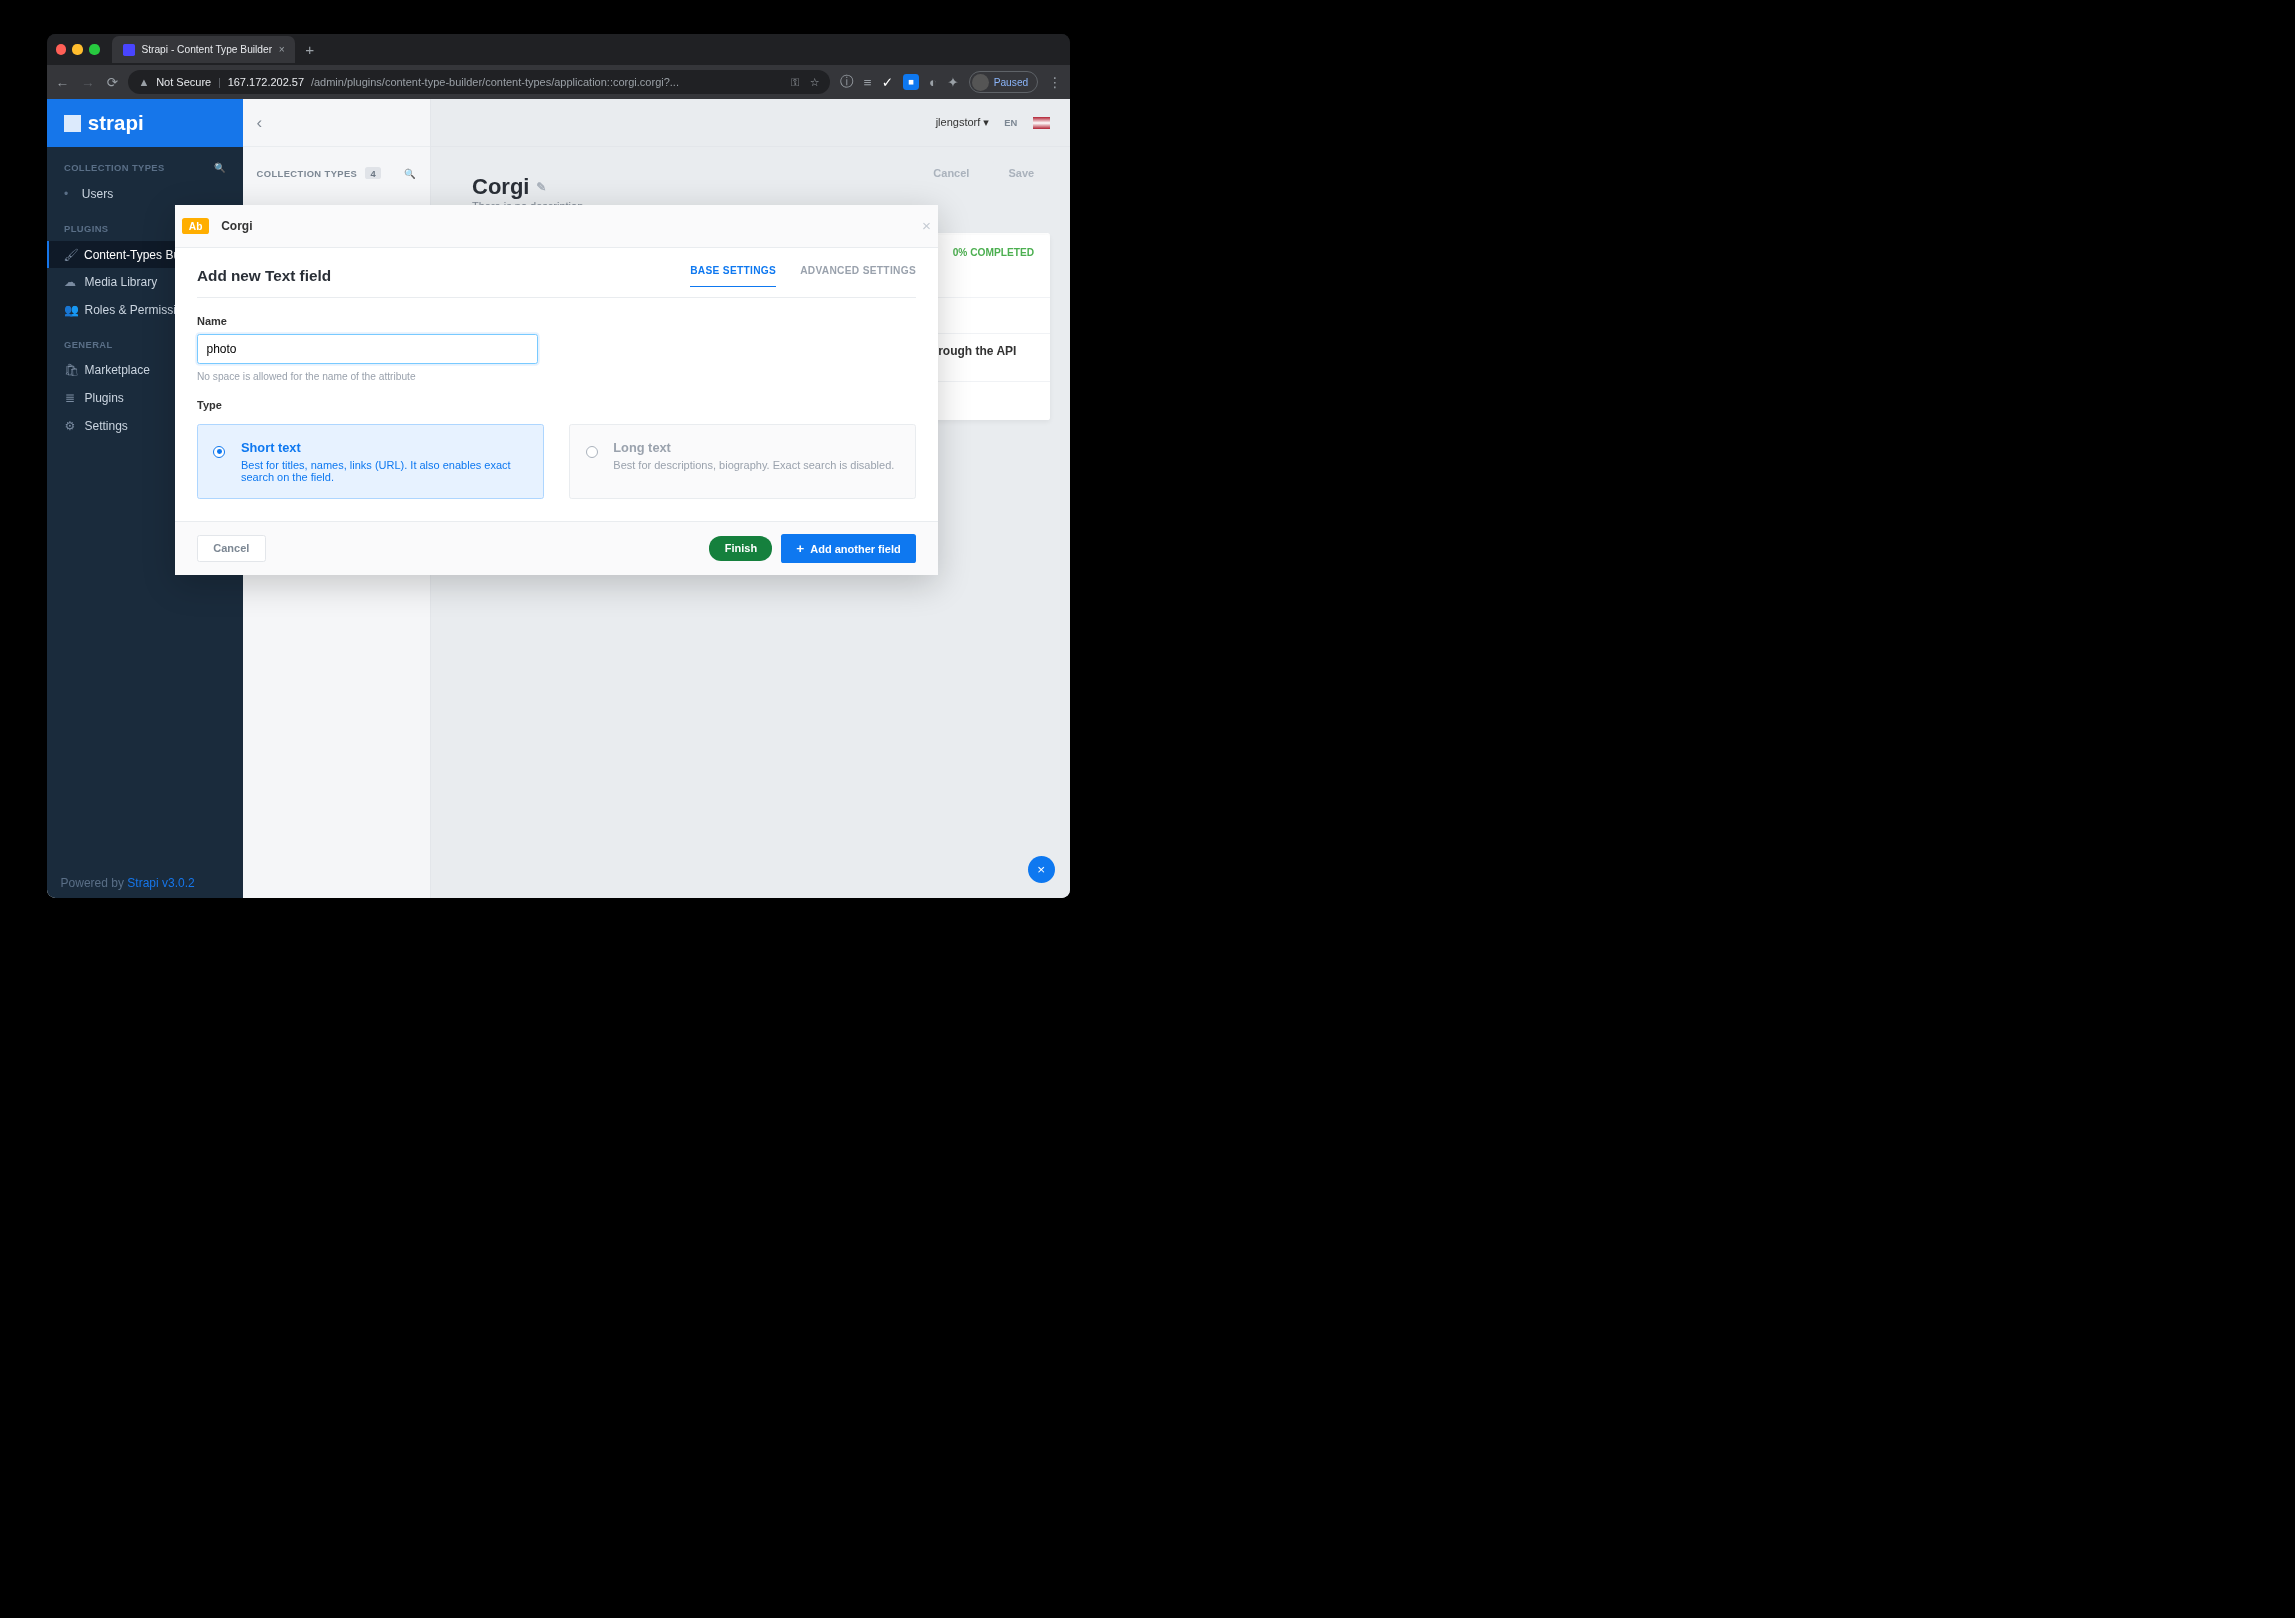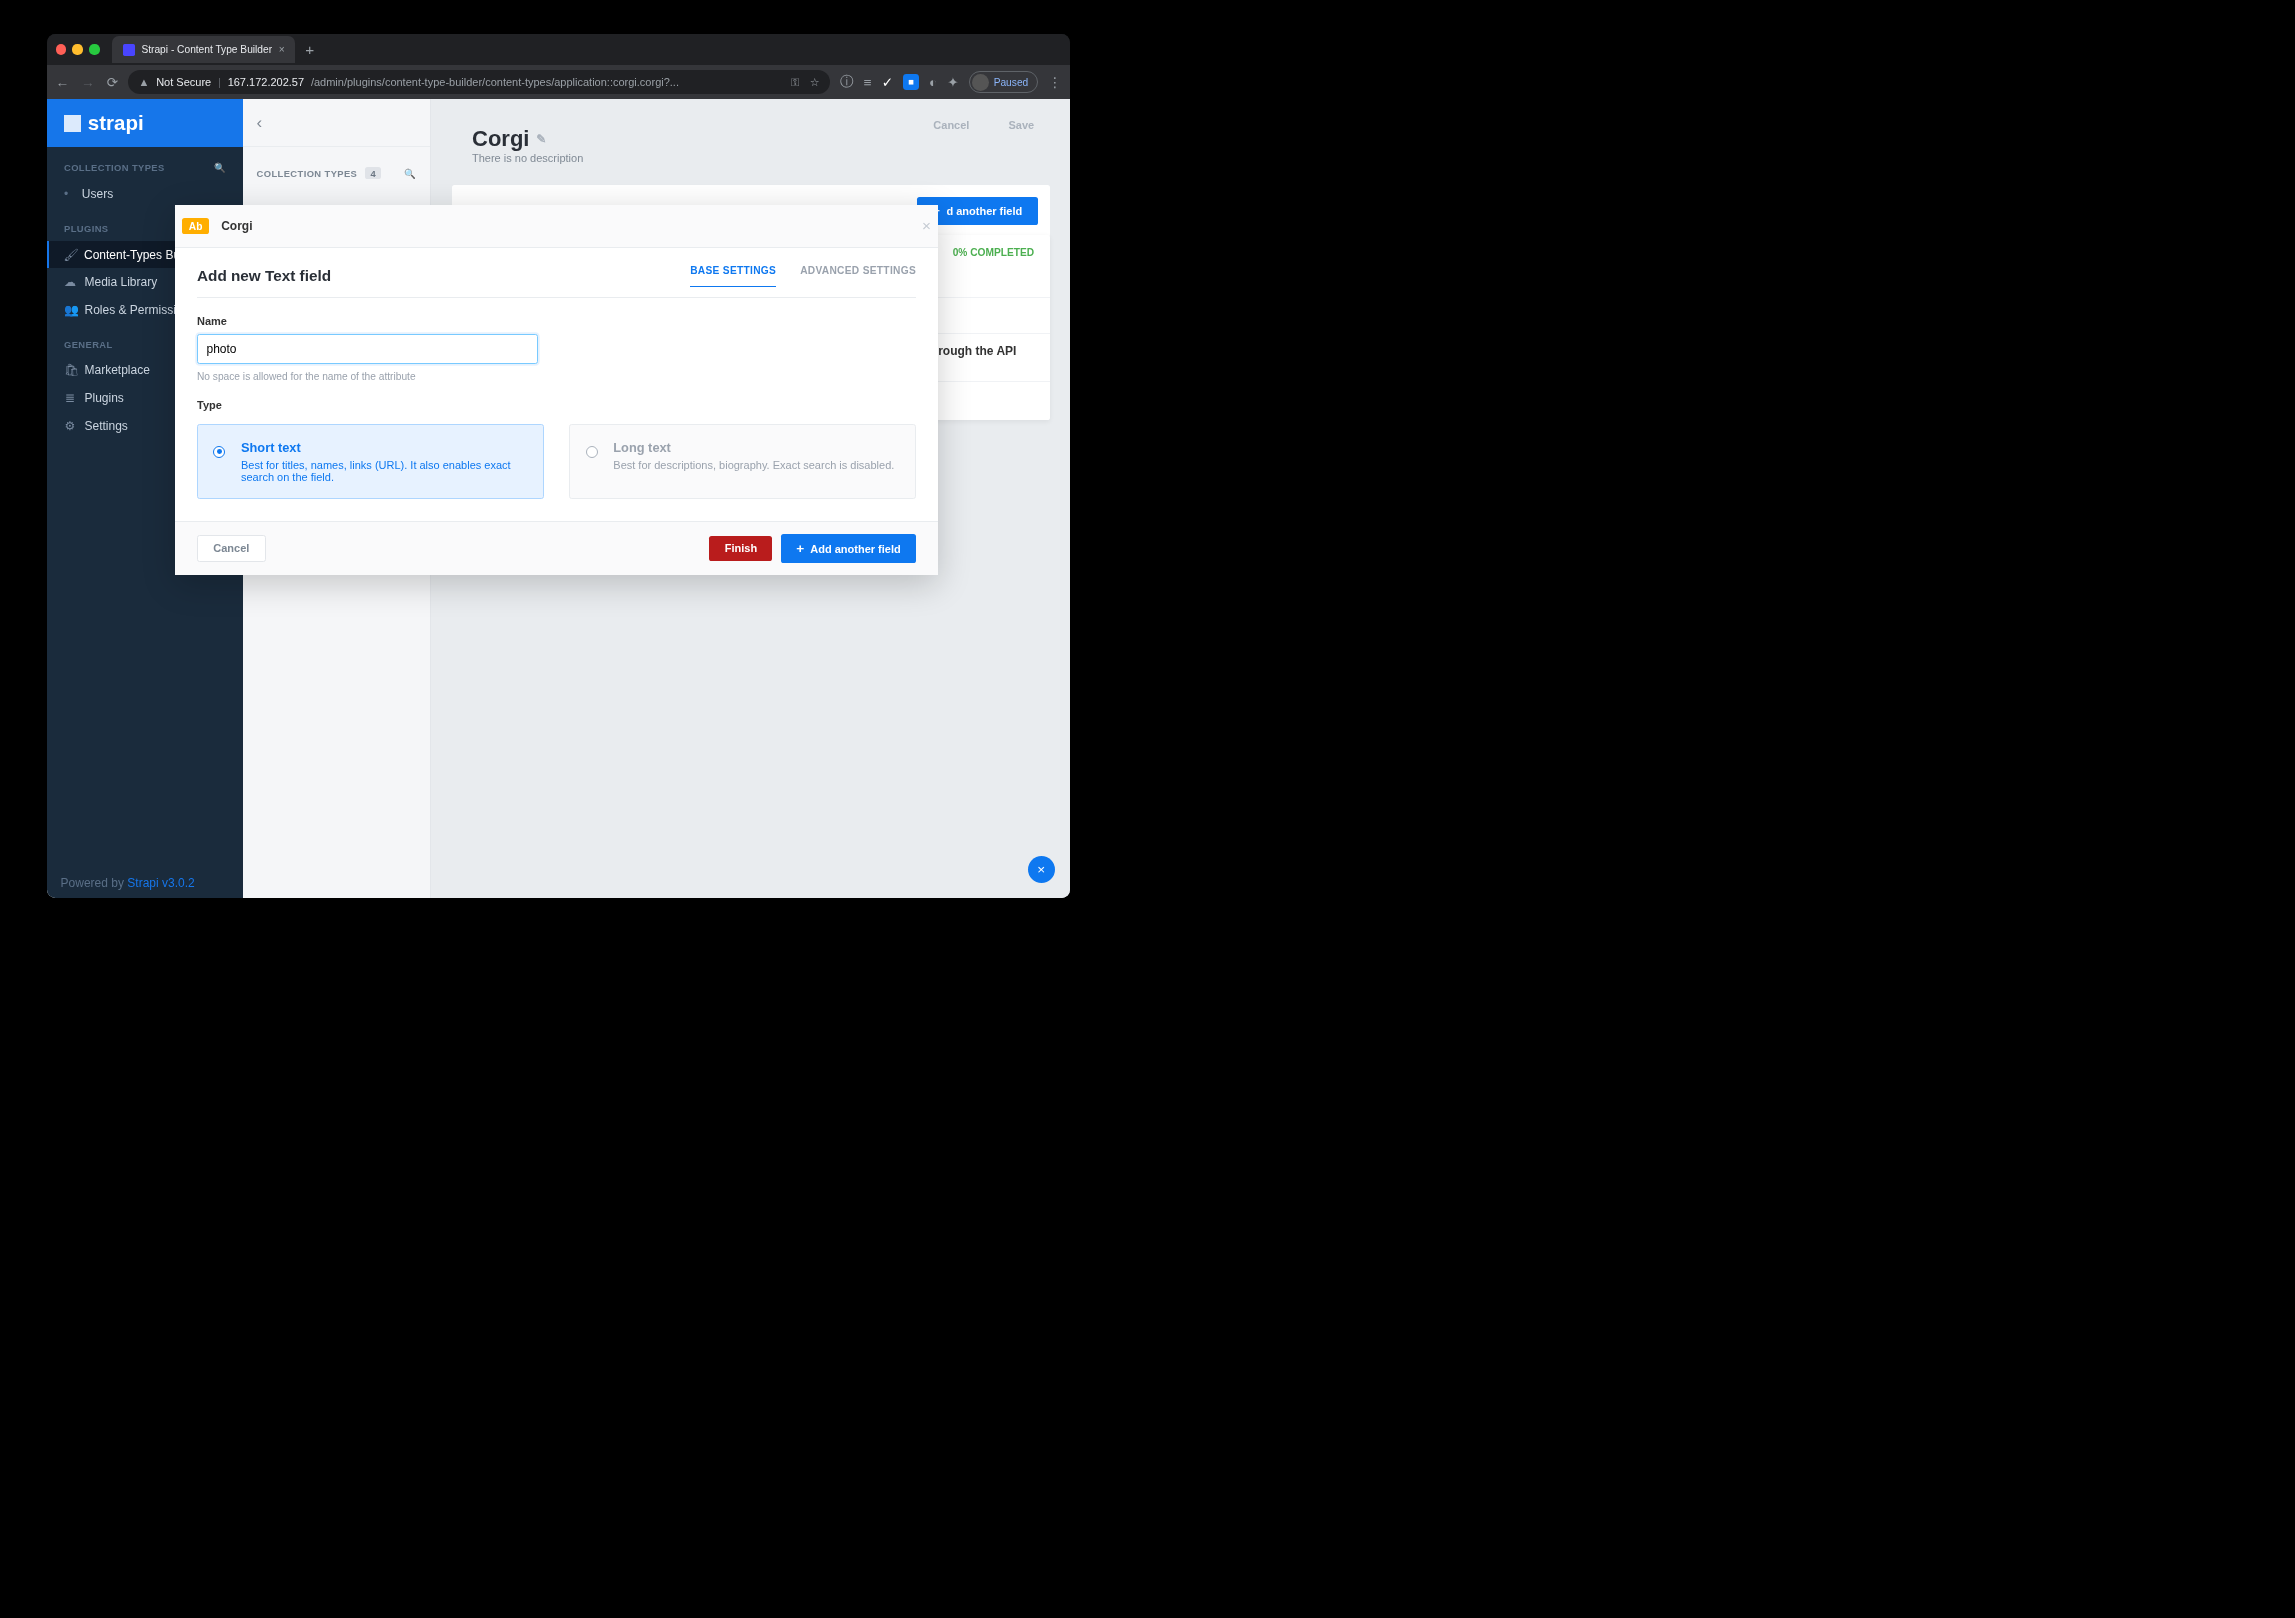--- a/index.html
+++ b/index.html
@@ -211,21 +211,21 @@
 .btn {
   border: none;
   padding: 6.8px 15.3px;
   border-radius: 2.6px;
   font-size: 11px;
   font-weight: 600;
   cursor: pointer;
 }
 .btn.muted { background: #e9ecef; color: #aab2bc; }
 .btn.primary { background: #0e78f0; color: #fff; }
-.btn.green { background: #b91c1c; color: #fff; }
+.btn.green { background: #15803d; color: #fff; border-radius: 12px; }
 .btn.outline { border: 0.9px solid #e3e6ea; background: #fff; color: #7c8793; }
 
 
 .onboard {
   position: absolute;
   right: 20.5px;
   top: 136px;
   width: 247px;
   background: #fff;
   border-radius: 2.6px;
@@ -509,20 +509,30 @@
       <div class="sub-panel-title">
         <span>
           <span>COLLECTION TYPES</span>
           <span class="count">4</span>
         </span>
         <span style="color:#9aa2ad">🔍</span>
       </div>
     </div>
 
     <div class="content">
+      <div class="top-row">
+        <div></div>
+        <div class="user-area">
+          <span>
+            <span>jlengstorf</span> ▾
+          </span>
+          <span style="font-weight:700;font-size:9.4px;color:#7c8793">EN</span>
+          <span class="flag"></span>
+        </div>
+      </div>
 
       <div style="display:flex;justify-content:space-between;align-items:flex-start;padding:13.6px 20.5px 0;">
         <div class="content-header">
           <h1>
             <span>Corgi</span>
             <span class="pencil">✎</span>
           </h1>
           <div class="sub">There is no description</div>
         </div>
         <div class="header-actions">

